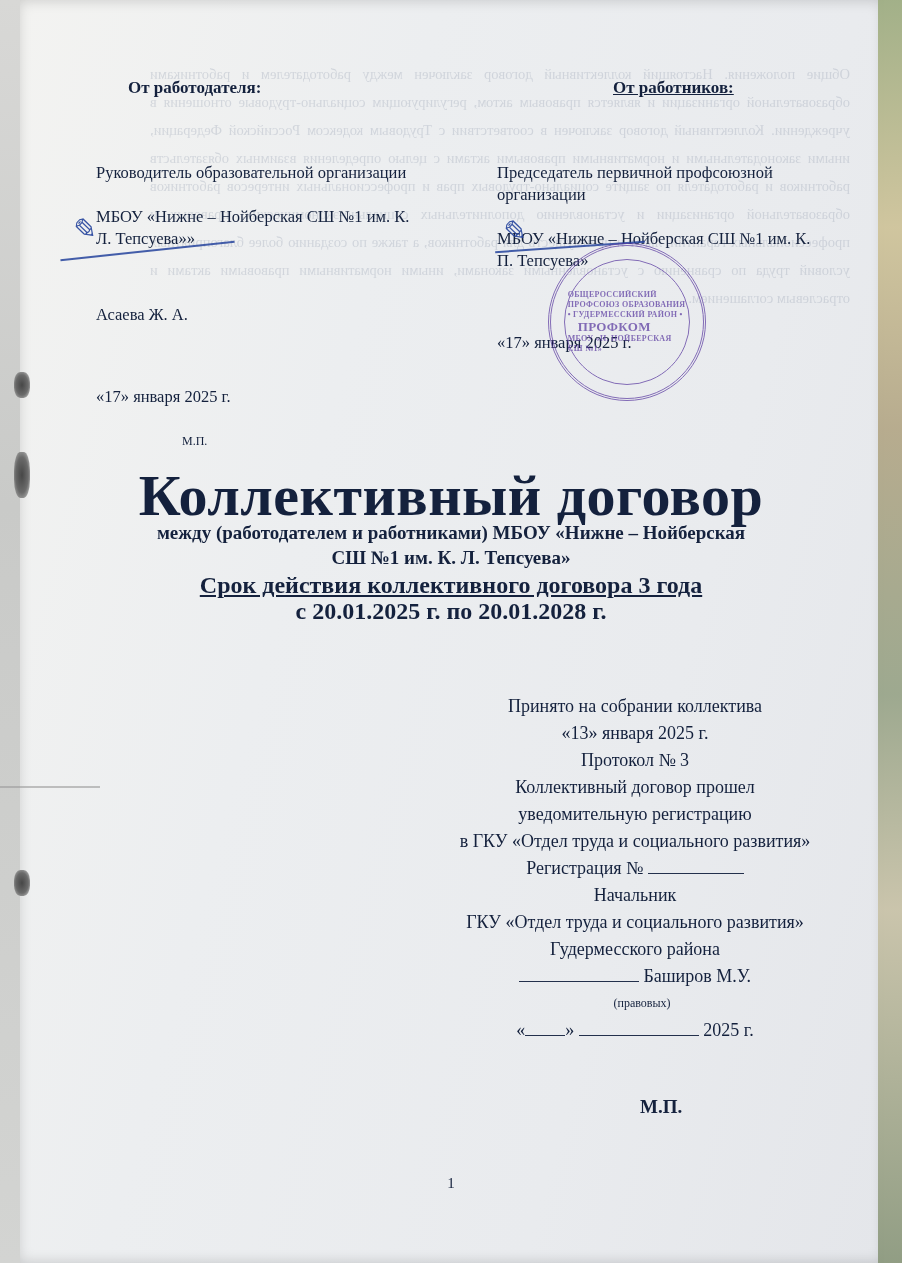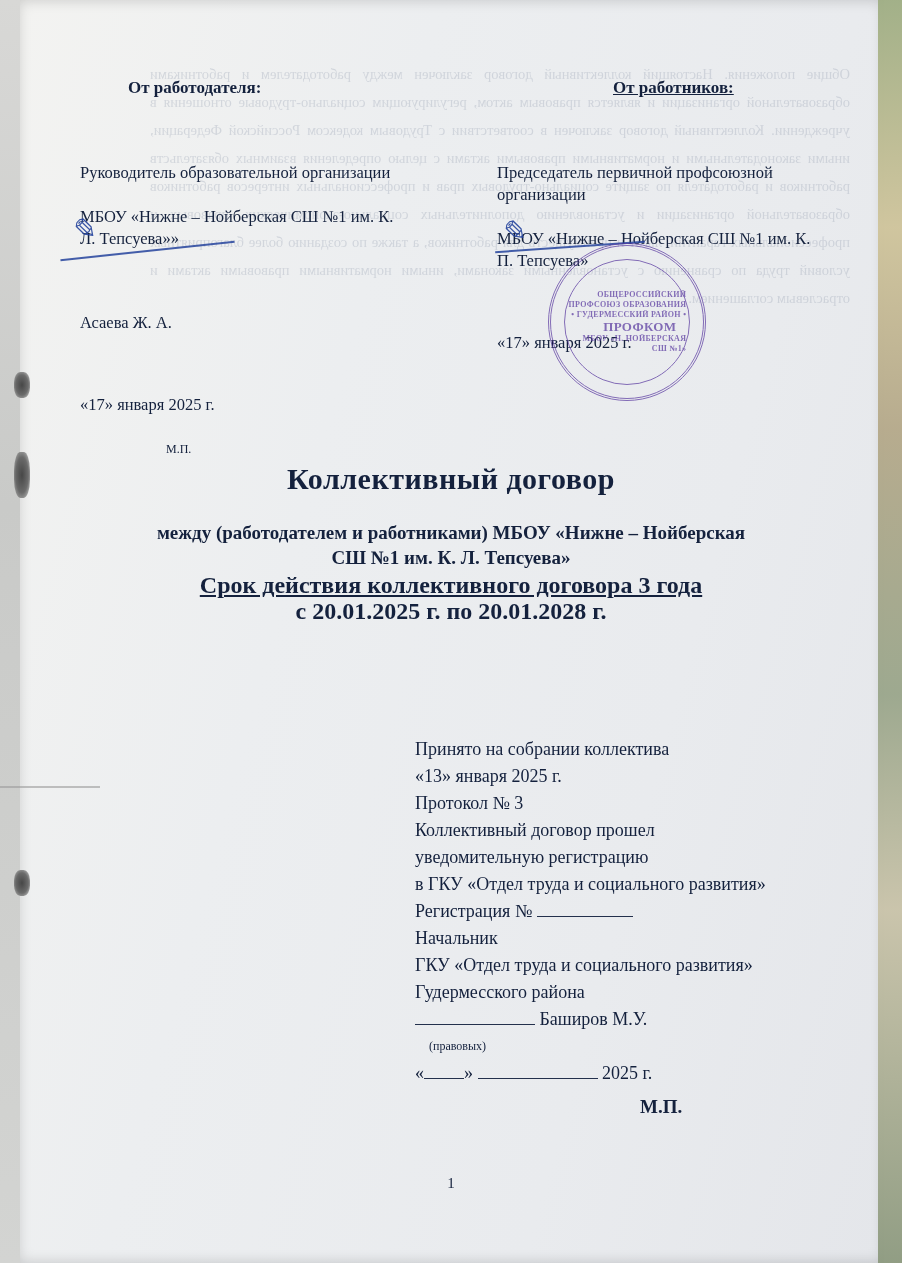--- a/index.html
+++ b/index.html
@@ -96,23 +96,23 @@
   }
   .sig-head .left { position: absolute; left: 128px; }
   .sig-head .right { position: absolute; left: 613px; text-decoration: underline; }
 
   .sig-col {
     position: absolute;
     font-size: 16.5px;
     line-height: 22px;
     white-space: pre-line;
   }
-  .sig-col.left  { left: 80px;  top: 140px; width: 330px; }
+  .sig-col.left  { left: 96px;  top: 140px; width: 330px; }
   .sig-col.right { left: 497px; top: 140px; width: 330px; text-align: left; }
-  .sig-col .line-name { margin-top: 40px; }
+  .sig-col .line-name { margin-top: 32px; }
   .sig-col .date { margin-top: 38px; }
   .mp-small { margin-left: 86px; font-size: 12px; }
 
   
   .handsign {
     position: absolute;
     color: #24439c;
     font-family: "DejaVu Serif", serif;
     font-style: italic;
     font-size: 30px;
@@ -130,21 +130,21 @@
   .sig-stroke.b { left: 495px; top: 246px; width: 150px; transform: rotate(-4deg); }
 
   
   .stamp {
     position: absolute;
     border-radius: 50%;
     opacity: 0.72;
     display: flex;
     align-items: center;
     justify-content: center;
-    text-align: right;
+    text-align: left;
     font-size: 8px;
     line-height: 10px;
     letter-spacing: 0.3px;
   }
   .stamp.blue {
     left: 155px; top: 248px; width: 160px; height: 160px;
     border: 3px double #3c56b0;
     color: #3c56b0;
   }
   .stamp.blue::before {
@@ -170,21 +170,21 @@
   .stamp-core { width: 78%; }
   .stamp-core .big { font-size: 13px; font-weight: bold; display:block; margin: 2px 10px; }
 
   
   .title {
     position: absolute;
     top: 462px;
     left: 0;
     width: 100%;
     text-align: center;
-    font-size: 30px;
+    font-size: 58px;
     font-weight: bold;
     letter-spacing: 0.5px;
   }
   .subtitle {
     position: absolute;
     top: 520px;
     left: 150px;
     width: 602px;
     text-align: center;
     font-size: 19px;
@@ -199,25 +199,26 @@
     text-align: center;
     font-size: 24px;
     font-weight: bold;
     line-height: 26px;
   }
   .term .u { text-decoration: underline; }
 
   
   .reg {
     position: absolute;
-    top: 736px;
+    top: 693px;
     left: 415px;
     width: 440px;
     font-size: 18px;
     line-height: 27px;
+    text-align: center;
   }
   .reg .blank { display: inline-block; width: 96px; border-bottom: 1px solid #23304c; }
   .reg .blank.sm { width: 40px; }
   .reg .blank.md { width: 120px; }
   .podpis {
     display: block;
     margin-left: 14px;
     font-size: 12px;
   }
   .mp-big {

